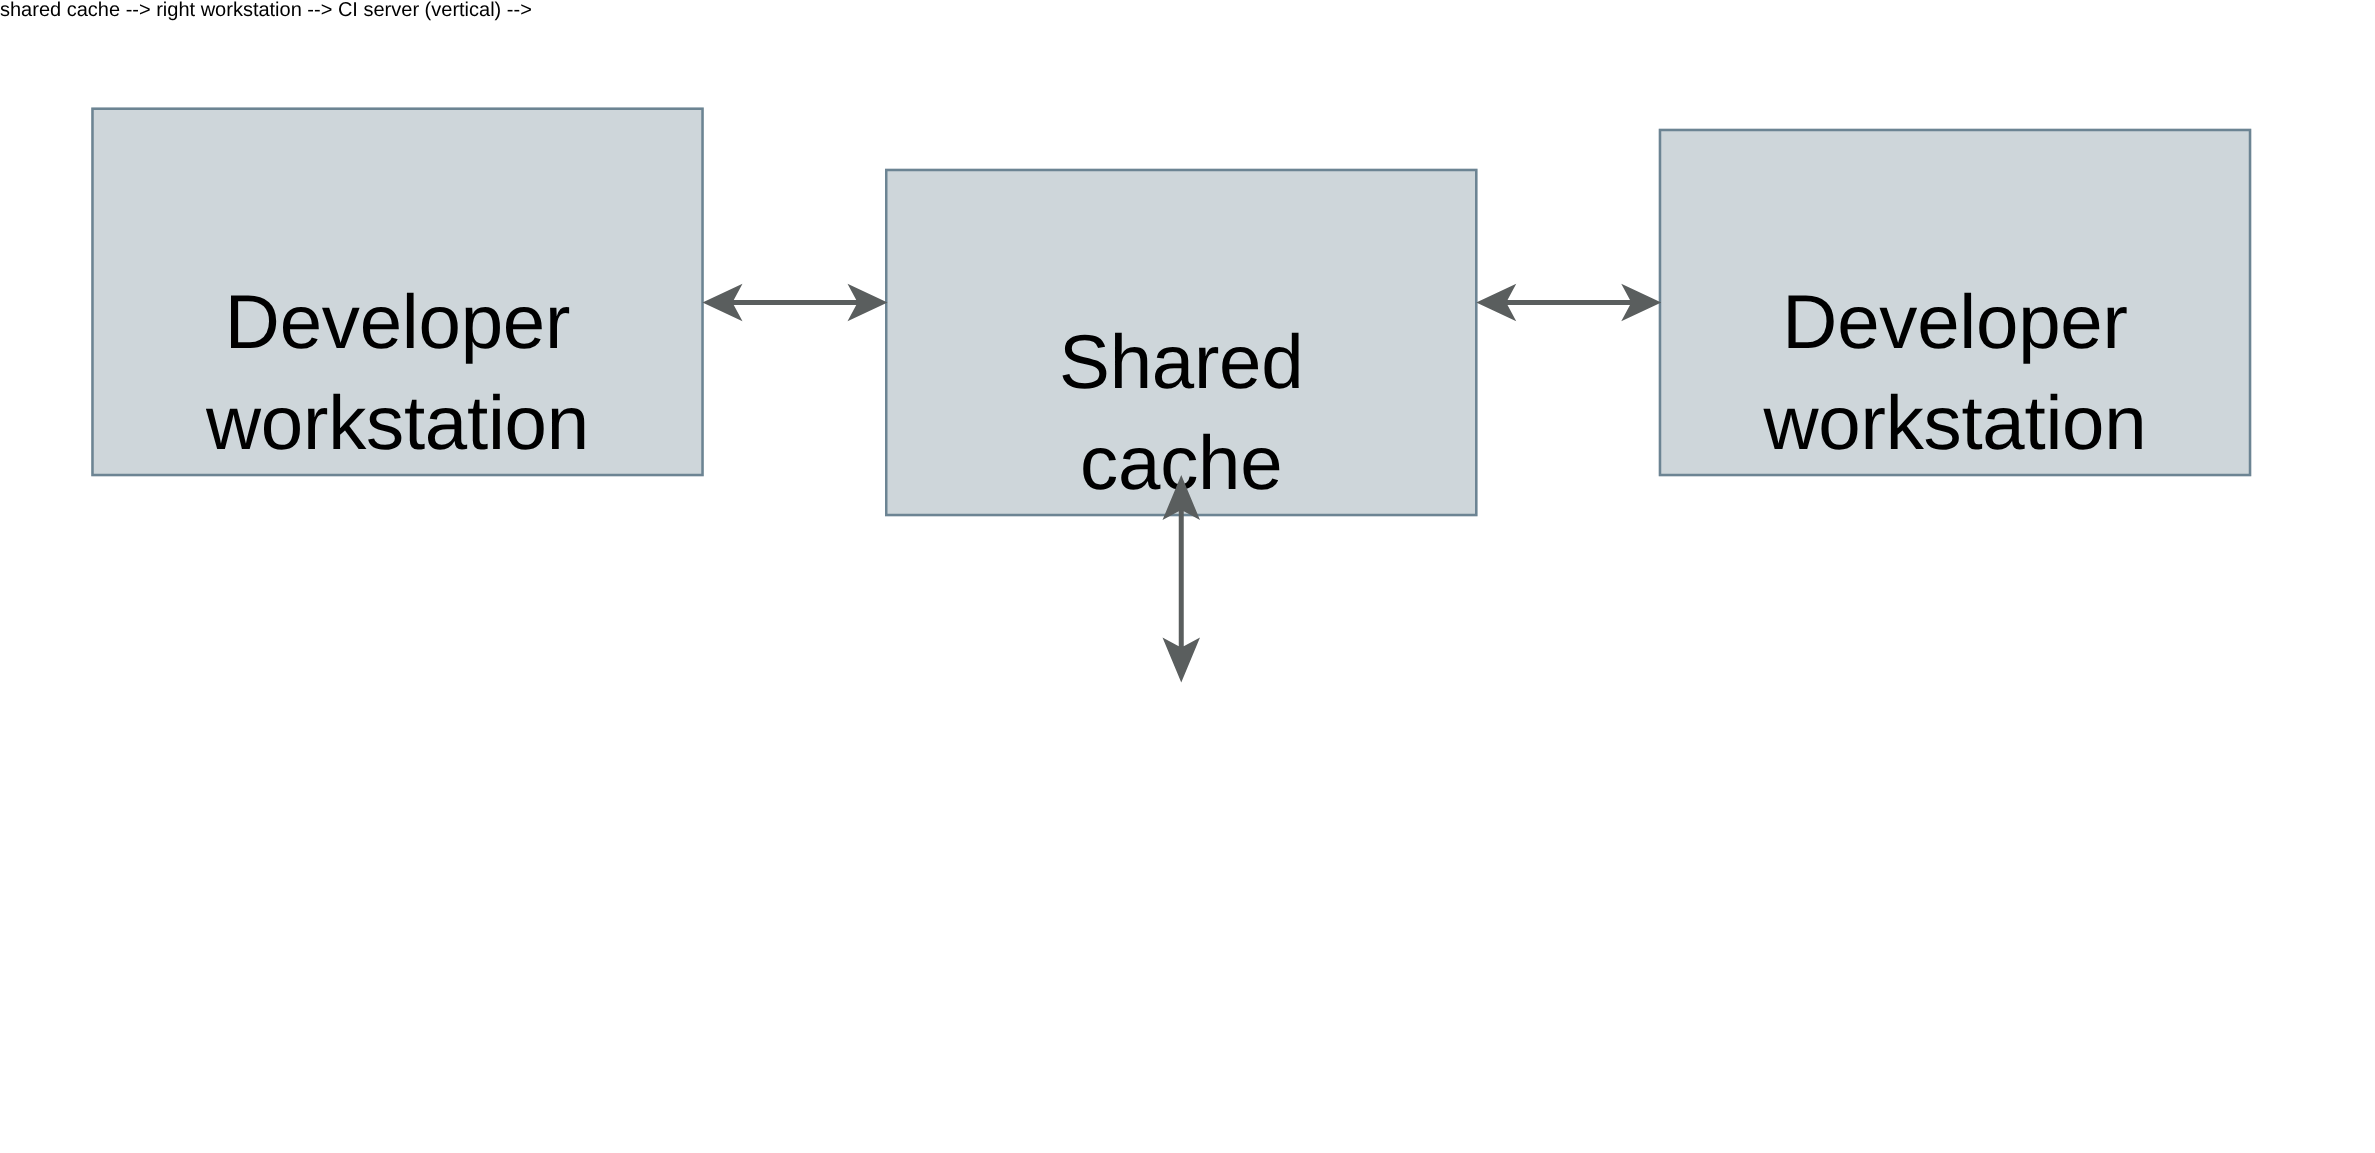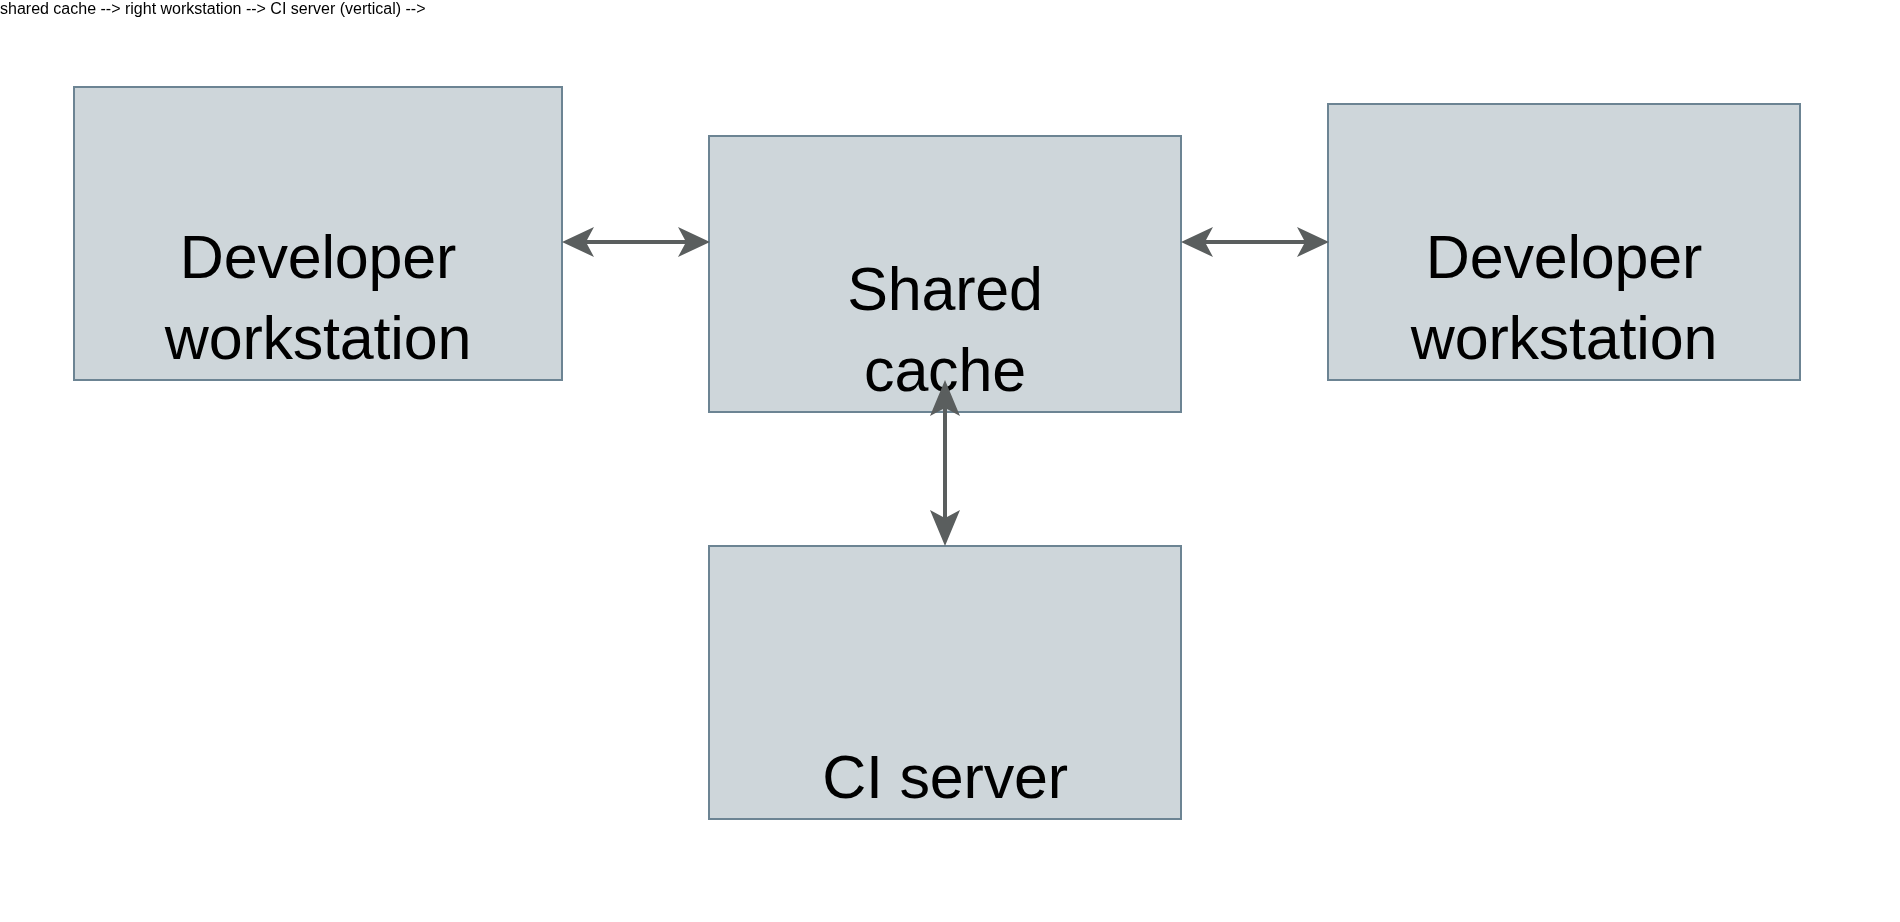--- a/index.html
+++ b/index.html
@@ -68,23 +68,20 @@
   <div class="node" id="node-shared">
     <span class="node-label">Shared
 cache</span>
   </div>
 
   <div class="node" id="node-dev-right">
     <span class="node-label">Developer
 workstation</span>
   </div>
 
-  <div class="node" id="node-ci">
-    <span class="node-label">CI server</span>
-  </div>
 
   
     shared cache --&gt;
   <svg class="connector" id="conn-left" viewBox="0 0 152 60">
     <g fill="#5a5e5e" stroke="none">
       <path d="M 2,30 L 34,15 L 27,28 L 125,28 L 118,15 L 150,30 L 118,45 L 125,32 L 27,32 L 34,45 Z"></path>
     </g>
   </svg>
 
     right workstation --&gt;

